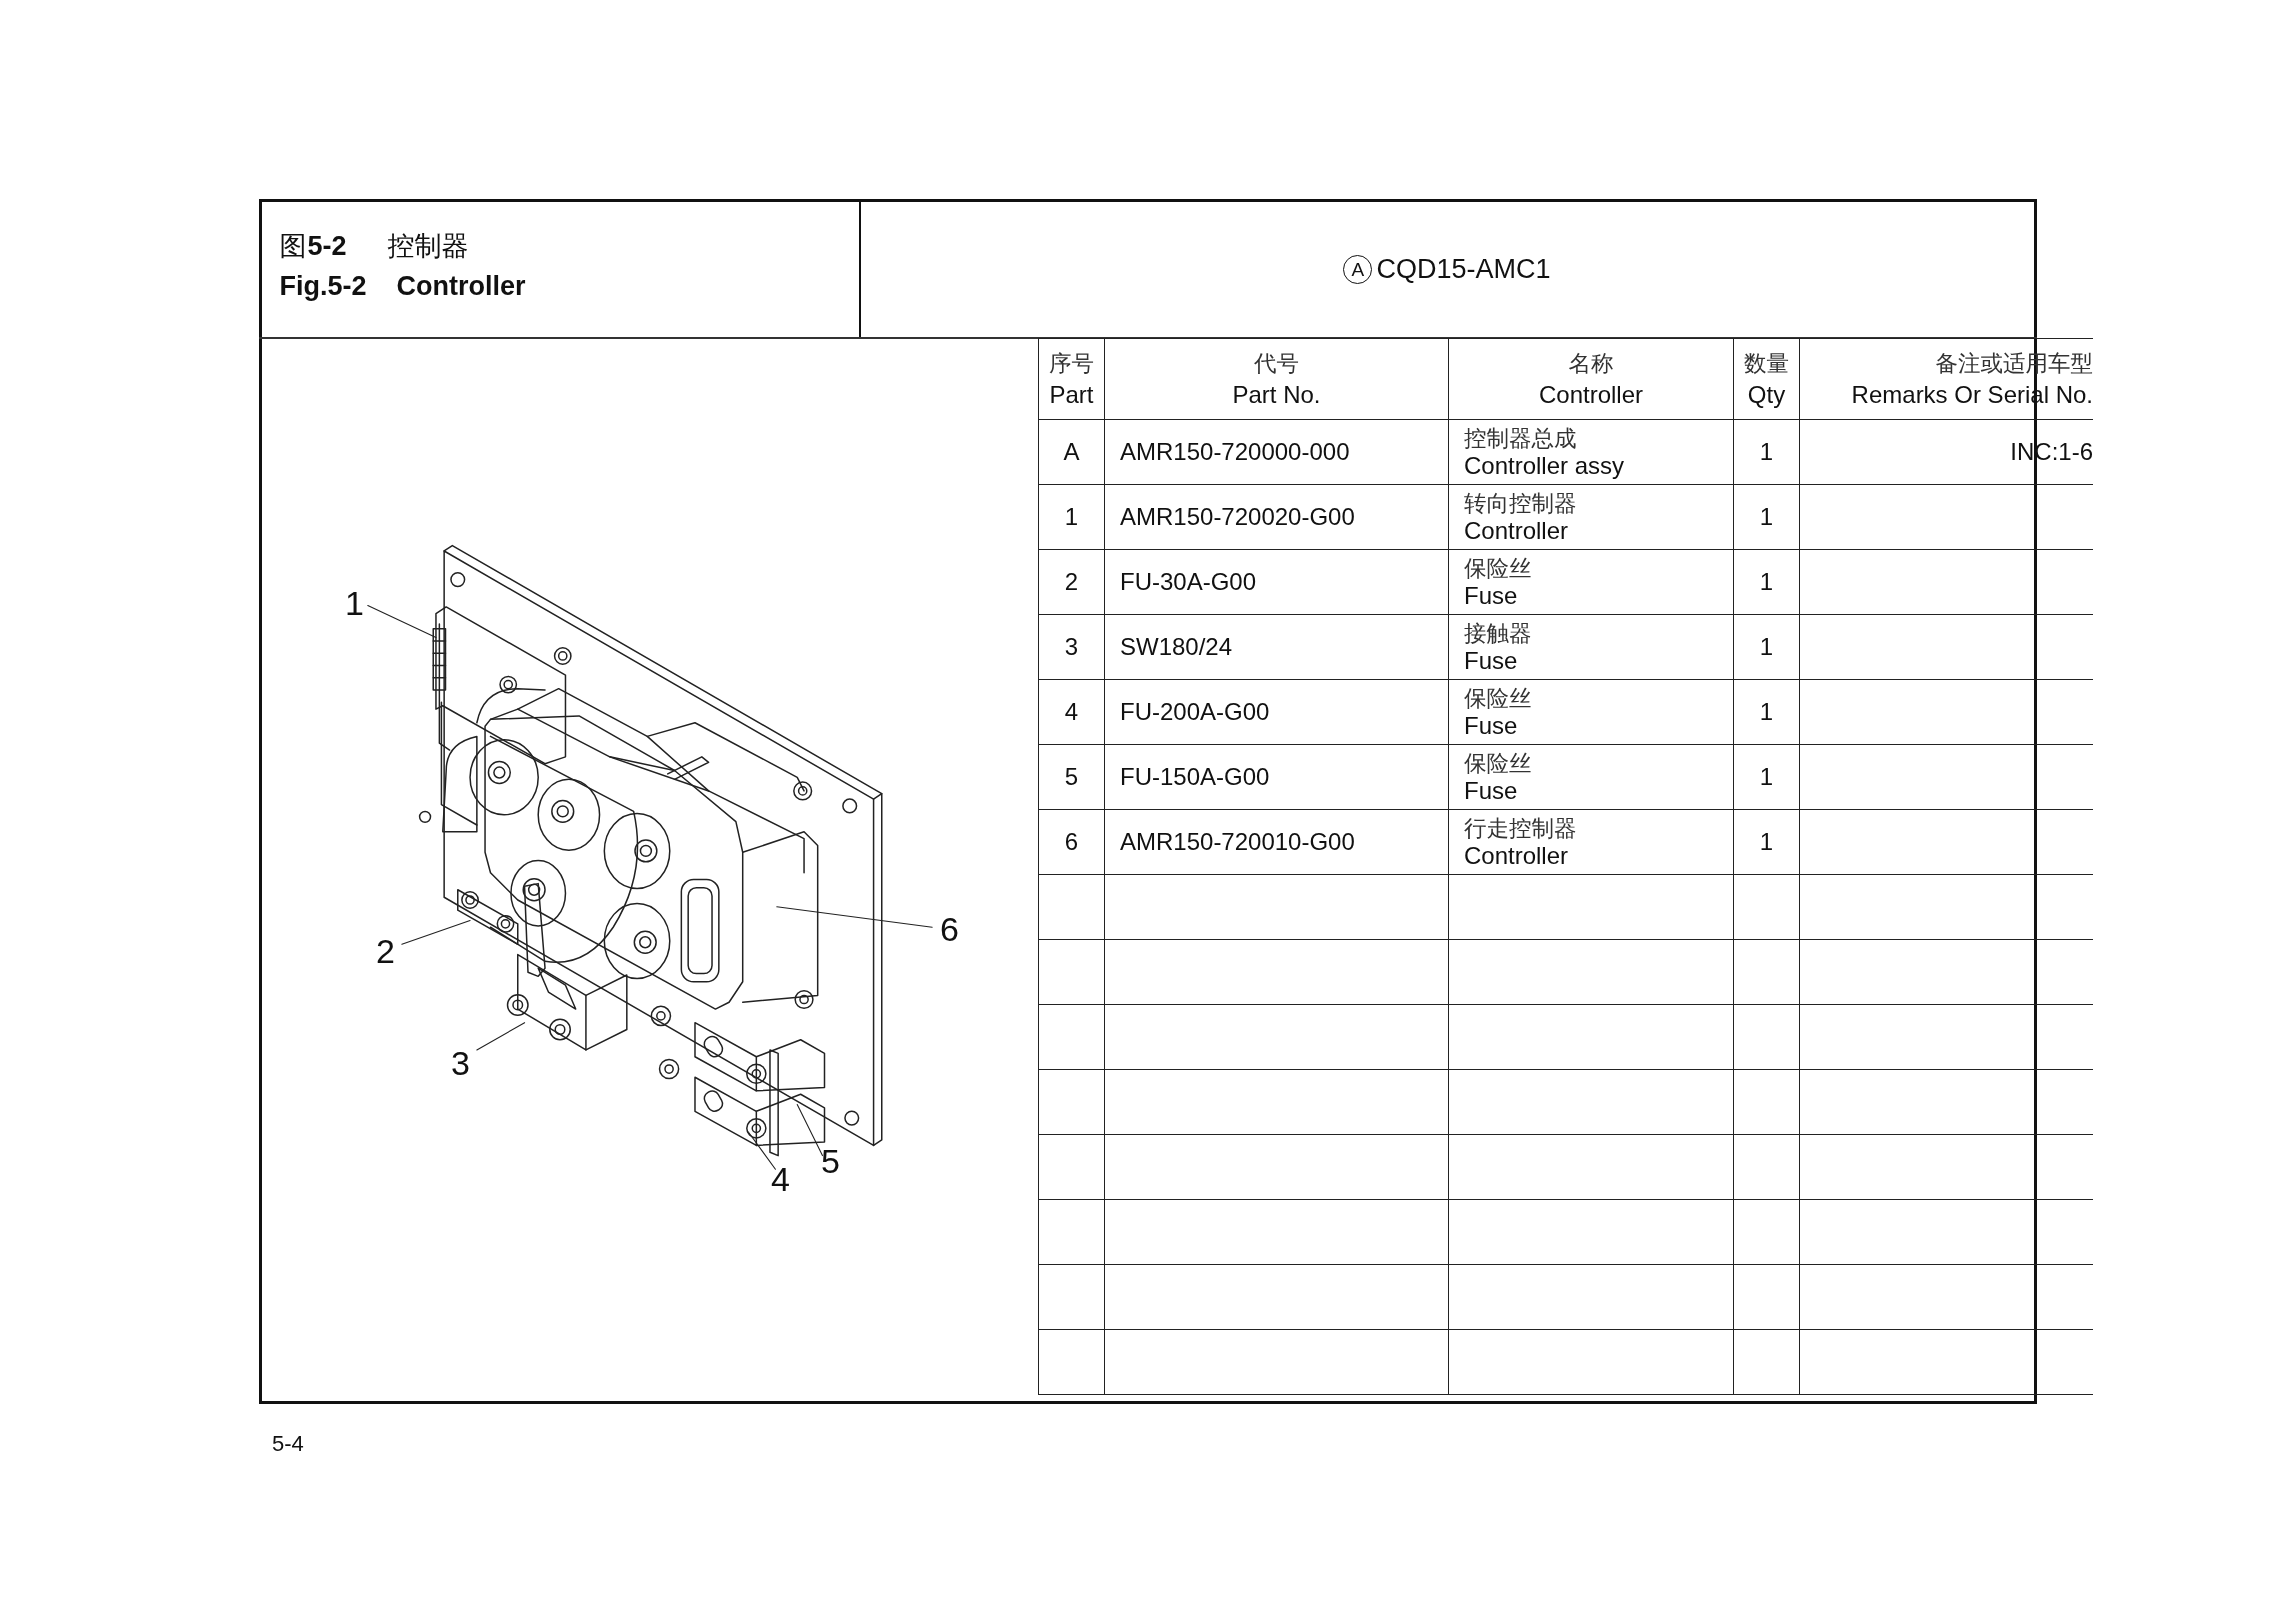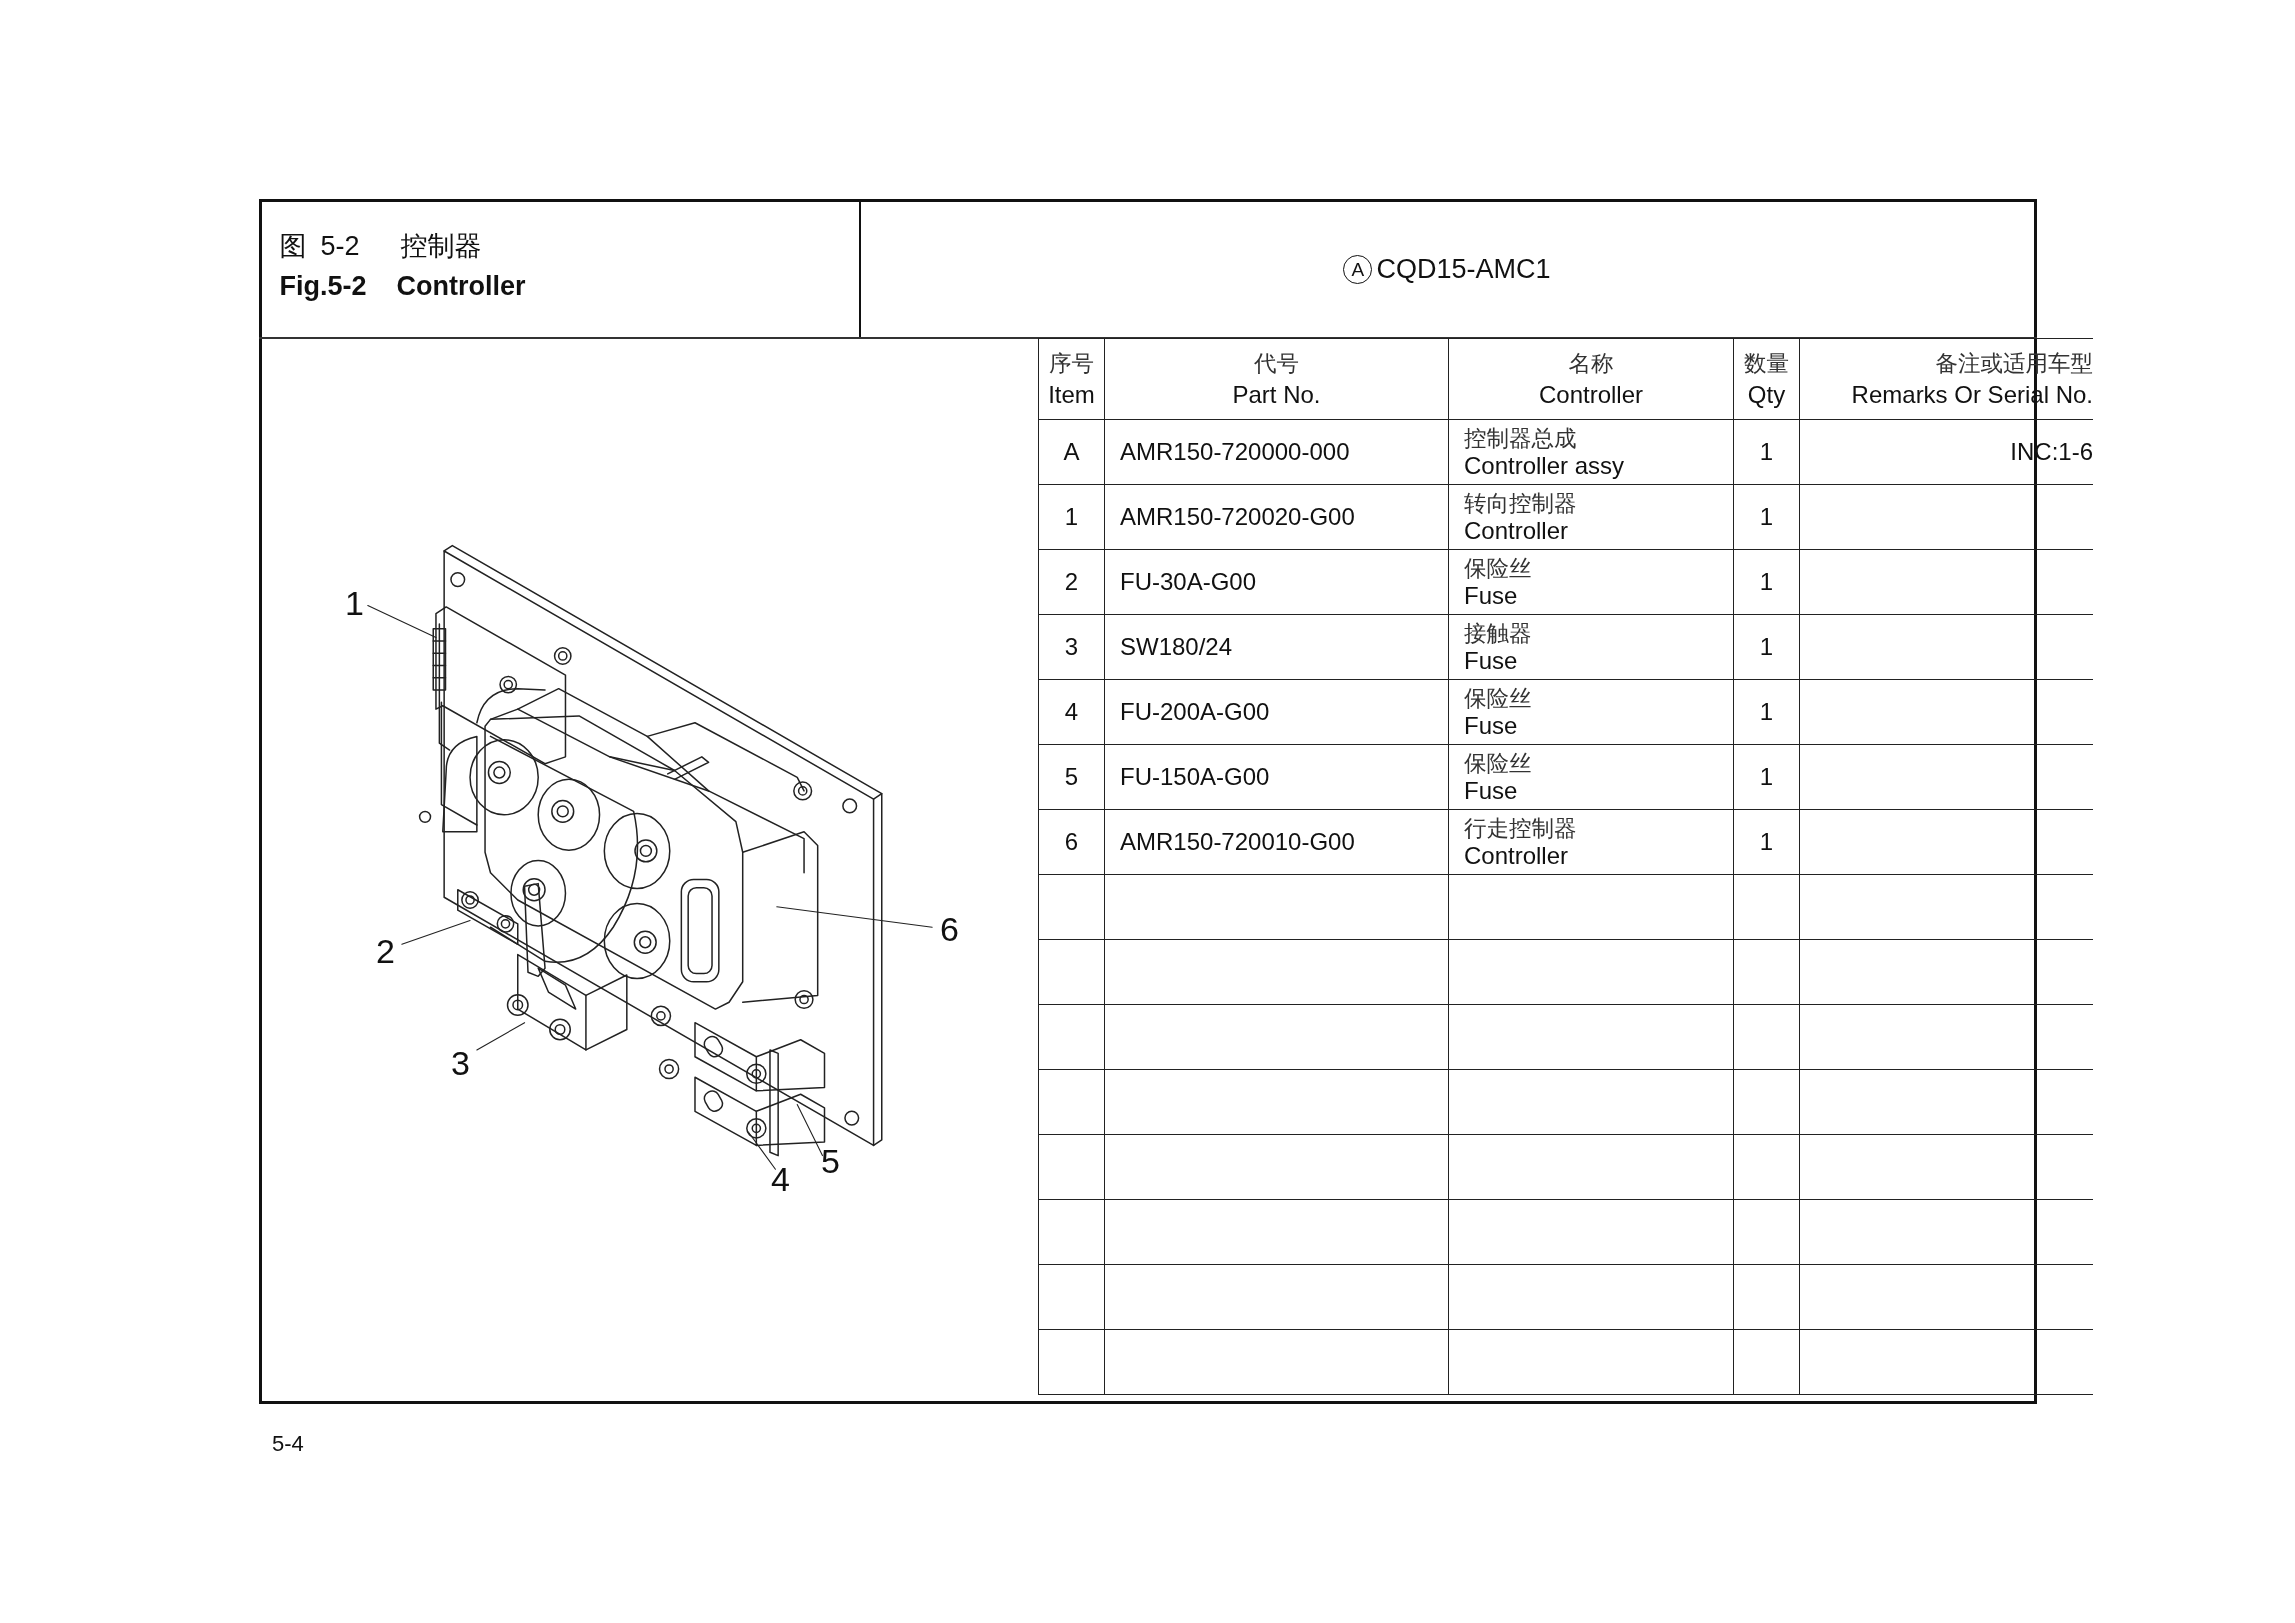--- a/index.html
+++ b/index.html
@@ -4,21 +4,21 @@
 <style>
   html, body { margin:0; padding:0; background:#fff; }
   body { width:2295px; height:1623px; position:relative; overflow:hidden;
          font-family:"Liberation Sans", "DejaVu Sans", sans-serif; color:#111; }
   .frame { position:absolute; left:259px; top:199px; width:1778px; height:1205px;
            border:3.4px solid #111; box-sizing:border-box; }
   .title-cell { position:absolute; left:259px; top:199px; width:601px; height:139px; box-sizing:border-box; }
   .title-line { position:absolute; left:20.4px; font-size:27px; white-space:nowrap; }
   .title-line.cn { top:29px; }
   .title-line.en { top:72px; font-weight:bold; }
-  .title-line .num { font-weight:normal; margin-left:14px; }
+  .title-line .num { font-weight:bold; margin-left:1px; }
   .title-line .txt { margin-left:41px;text-align:center; }
   .title-line.en .txt { margin-left:30px; }
   .vdiv-title { position:absolute; left:859px; top:199px; width:2px; height:139px; background:#111; }
   .hdiv-header { position:absolute; left:259px; top:337px; width:1778px; height:2px; background:#333; }
   .model-cell { position:absolute; left:861px; top:202px; width:1172px; height:134px;
                 display:flex; align-items:center; justify-content:center; font-size:27px; }
   .circ { display:inline-block; width:27px; height:27px; border:1.7px solid #111; border-radius:50%;
           font-size:19px; line-height:27px; text-align:center; margin-right:4.1px; box-sizing:content-box; }
   .drawing { position:absolute; left:262px; top:339px; width:776px; height:1062px; }
   table.parts { position:absolute; left:1038px; top:338px; border-collapse:collapse; table-layout:fixed; }
@@ -160,21 +160,21 @@
   <div class="callout" style="left:114px; top:593px;">2</div>
   <div class="callout" style="left:189px; top:705px;">3</div>
   <div class="callout" style="left:509px; top:821px;">4</div>
   <div class="callout" style="left:559px; top:803px;">5</div>
   <div class="callout" style="left:678px; top:571px;">6</div>
 </div>
 
 <table class="parts">
   <thead>
     <tr>
-      <th class="c-item"><span class="desc-cn">序号</span><span>Item</span></th>
+      <th class="c-item"><span class="desc-cn">序号</span><span>Part</span></th>
       <th class="c-part" style="padding-left:0 !important;"><span class="desc-cn">代号</span><span>Part No.</span></th>
       <th class="c-desc" style="padding-left:0 !important;"><span class="desc-cn">名称</span><span>Controller</span></th>
       <th class="c-qty"><span class="desc-cn">数量</span><span>Qty</span></th>
       <th class="c-rem"><span class="desc-cn">备注或适用车型</span><span>Remarks Or Serial No.</span></th>
     </tr>
   </thead>
   <tbody id="parts-body">
       <tr>
         <td class="c-item">A</td>
         <td class="c-part">AMR150-720000-000</td>

